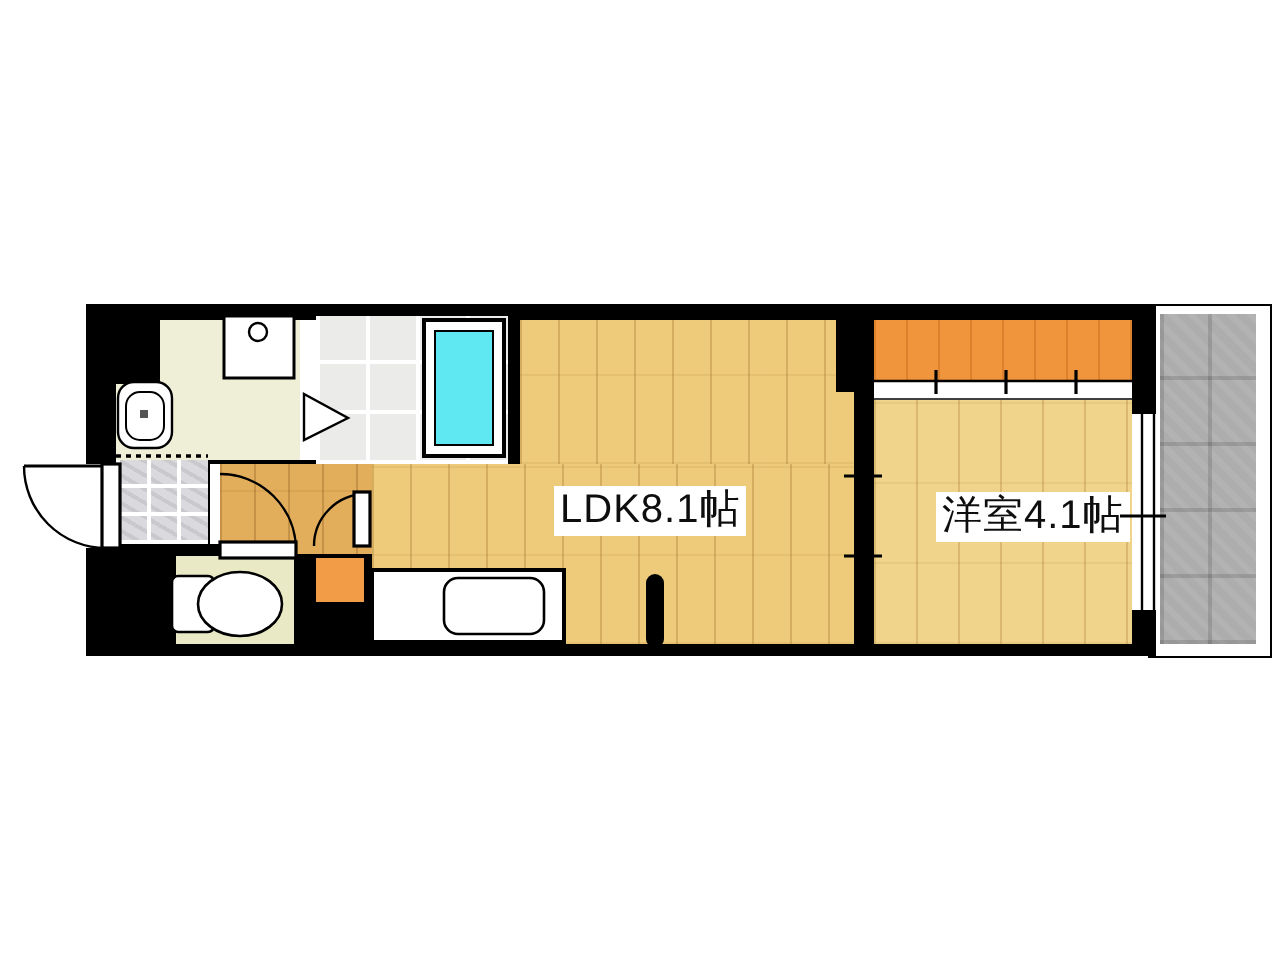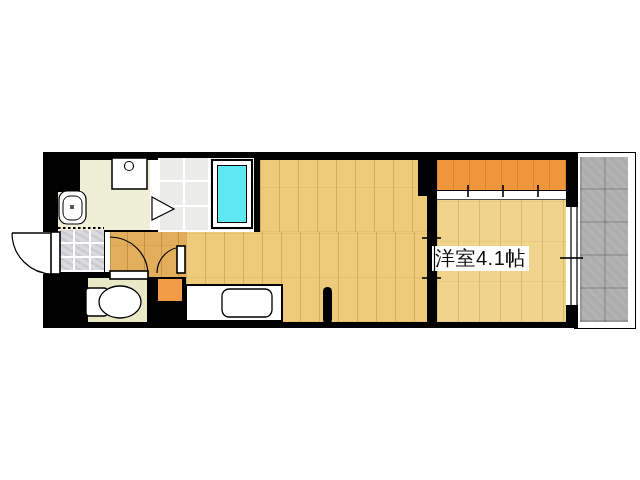--- a/index.html
+++ b/index.html
@@ -53,21 +53,21 @@
   .closet{left:437px;top:160px;width:129px;height:30px;
     background-color:var(--closet,#F0953C);
     background-image:repeating-linear-gradient(90deg,rgba(190,100,25,.40) 0 1px,transparent 1px 16px);}
   .closet-strip{left:437px;top:190px;width:129px;height:10px;background:#fff;}
   .window-strip{left:566px;top:207px;width:12px;height:98px;background:#fff;}
   .cabinet{left:158px;top:279px;width:24px;height:22px;background:var(--cabinet,#F29C47);}
   .kitchen-counter{left:185px;top:284px;width:98px;height:38px;background:#fff;border:2px solid #000;box-sizing:border-box;}
   
   .label{background:#fff;color:#0e0e0e;font-size:20px;line-height:25px;padding:0 3px;white-space:nowrap;letter-spacing:.5px;}
   .ldk-label{left:277px;top:243px;}
-  .west-label{left:432px;top:246px;}
+  .west-label{left:468px;top:246px;}
   svg.overlay{position:absolute;left:0;top:0;pointer-events:none;}
 </style>
 </head>
 <body>
 
 <div class="stage">
 
   <div class="abs balcony-outer"></div>
   <div class="abs plan-black"></div>
   <div class="abs balcony-gray"></div>
@@ -93,20 +93,21 @@
   <div class="abs closet-strip"></div>
   <div class="abs window-strip"></div>
 
   <div class="abs mass-left"></div>
   <div class="abs toilet-room"></div>
   <div class="abs mass-right"></div>
   <div class="abs cabinet"></div>
 
   <div class="abs kitchen-counter"></div>
 
+  <div class="abs label ldk-label">LDK8.1帖</div>
   <div class="abs label west-label">洋室4.1帖</div>
 
   <svg class="overlay" width="640" height="480" viewBox="0 0 640 480">
 
     <g stroke="#000" fill="none">
       <path d="M 12 233 A 41 41 0 0 0 53 274" stroke-width="1.2"></path>
       <line x1="12" y1="233" x2="51" y2="233" stroke-width="1.6"></line>
       <rect x="51" y="232" width="9" height="42" fill="#fff" stroke-width="1.6"></rect>
     </g>
 

